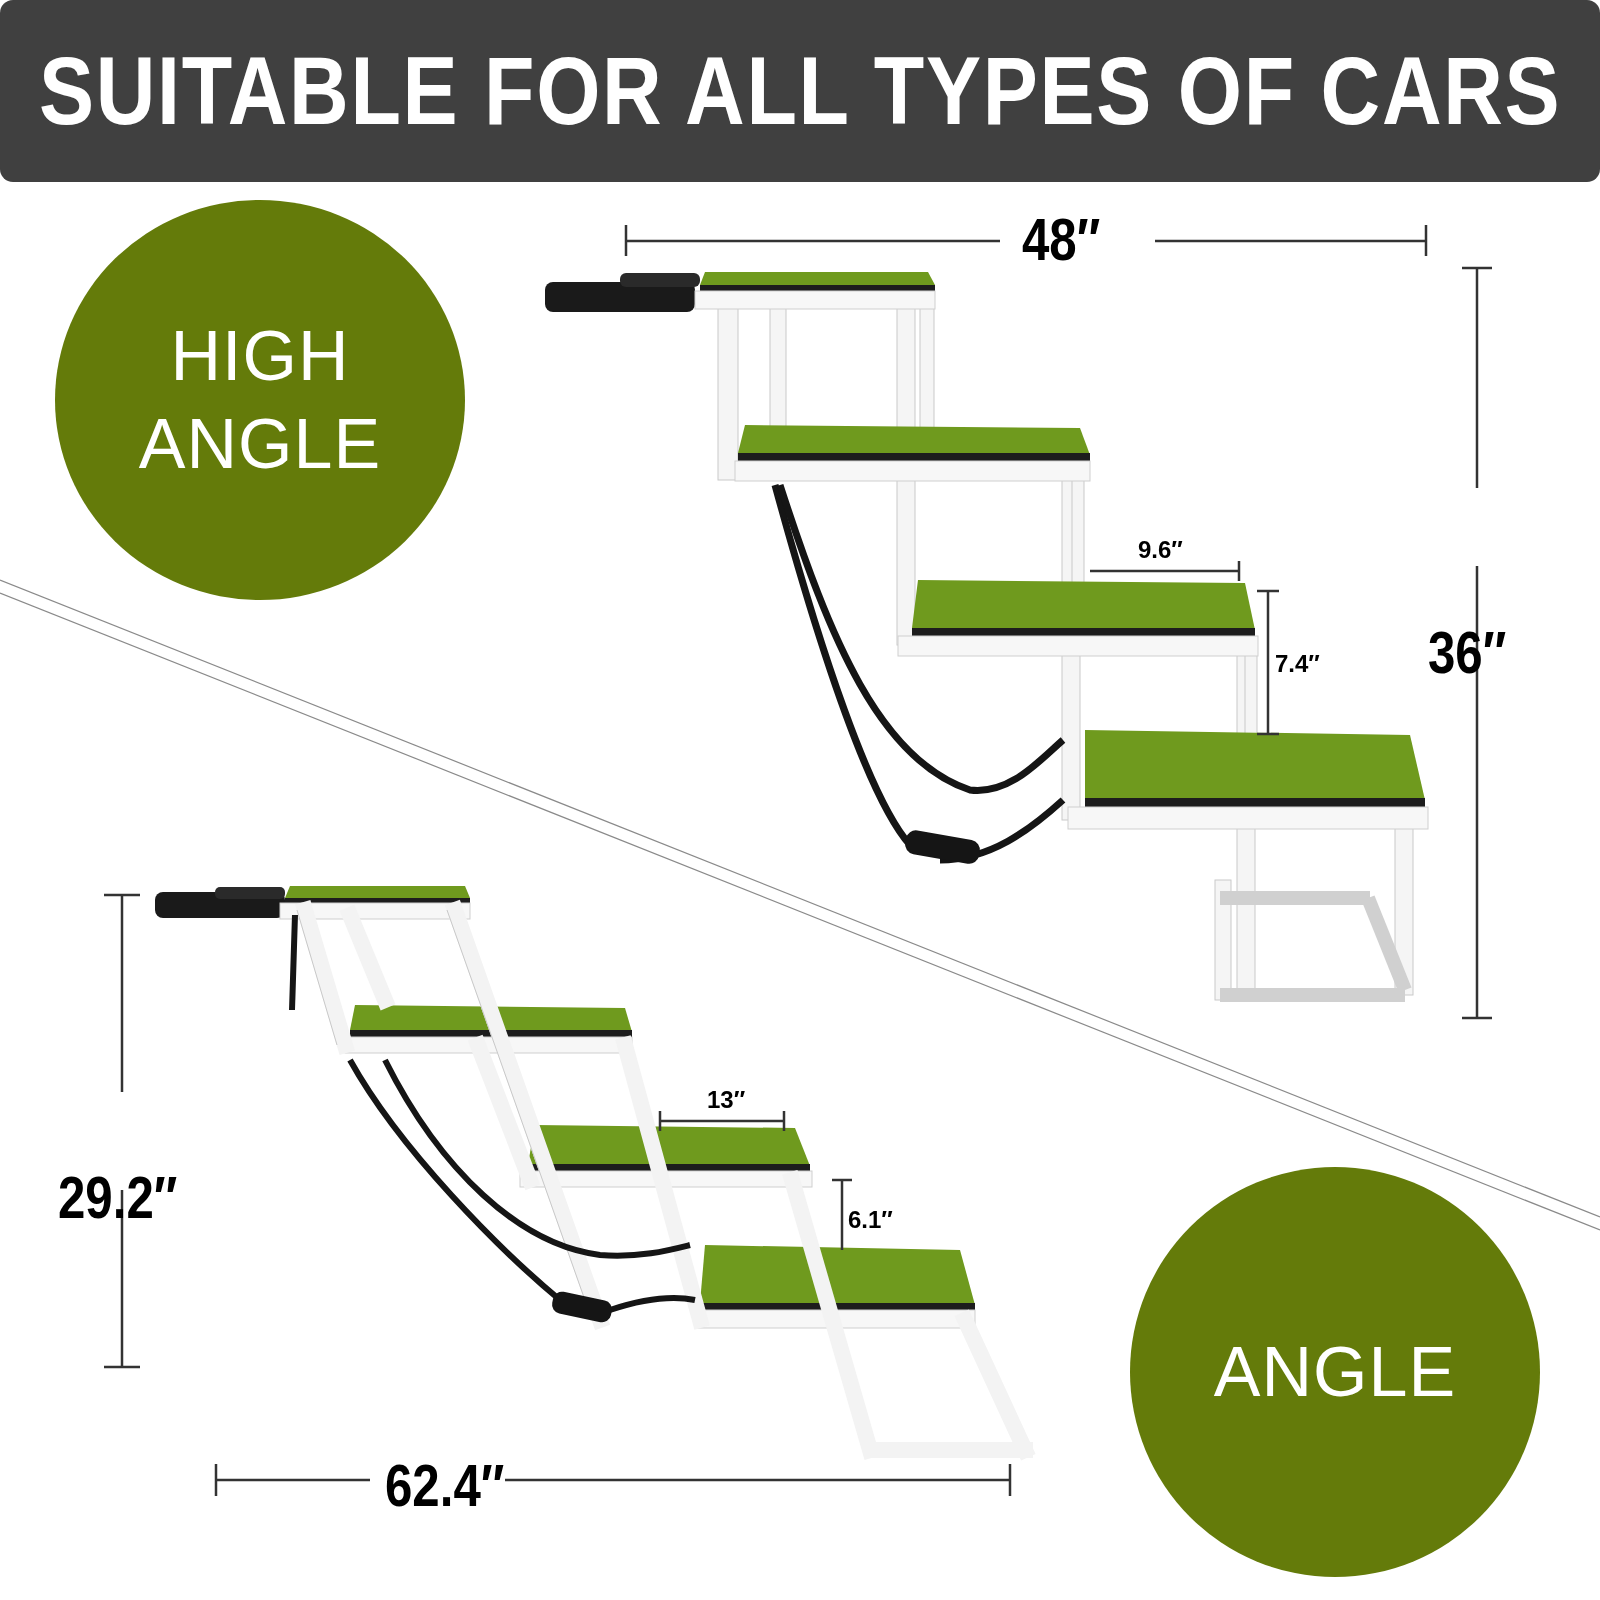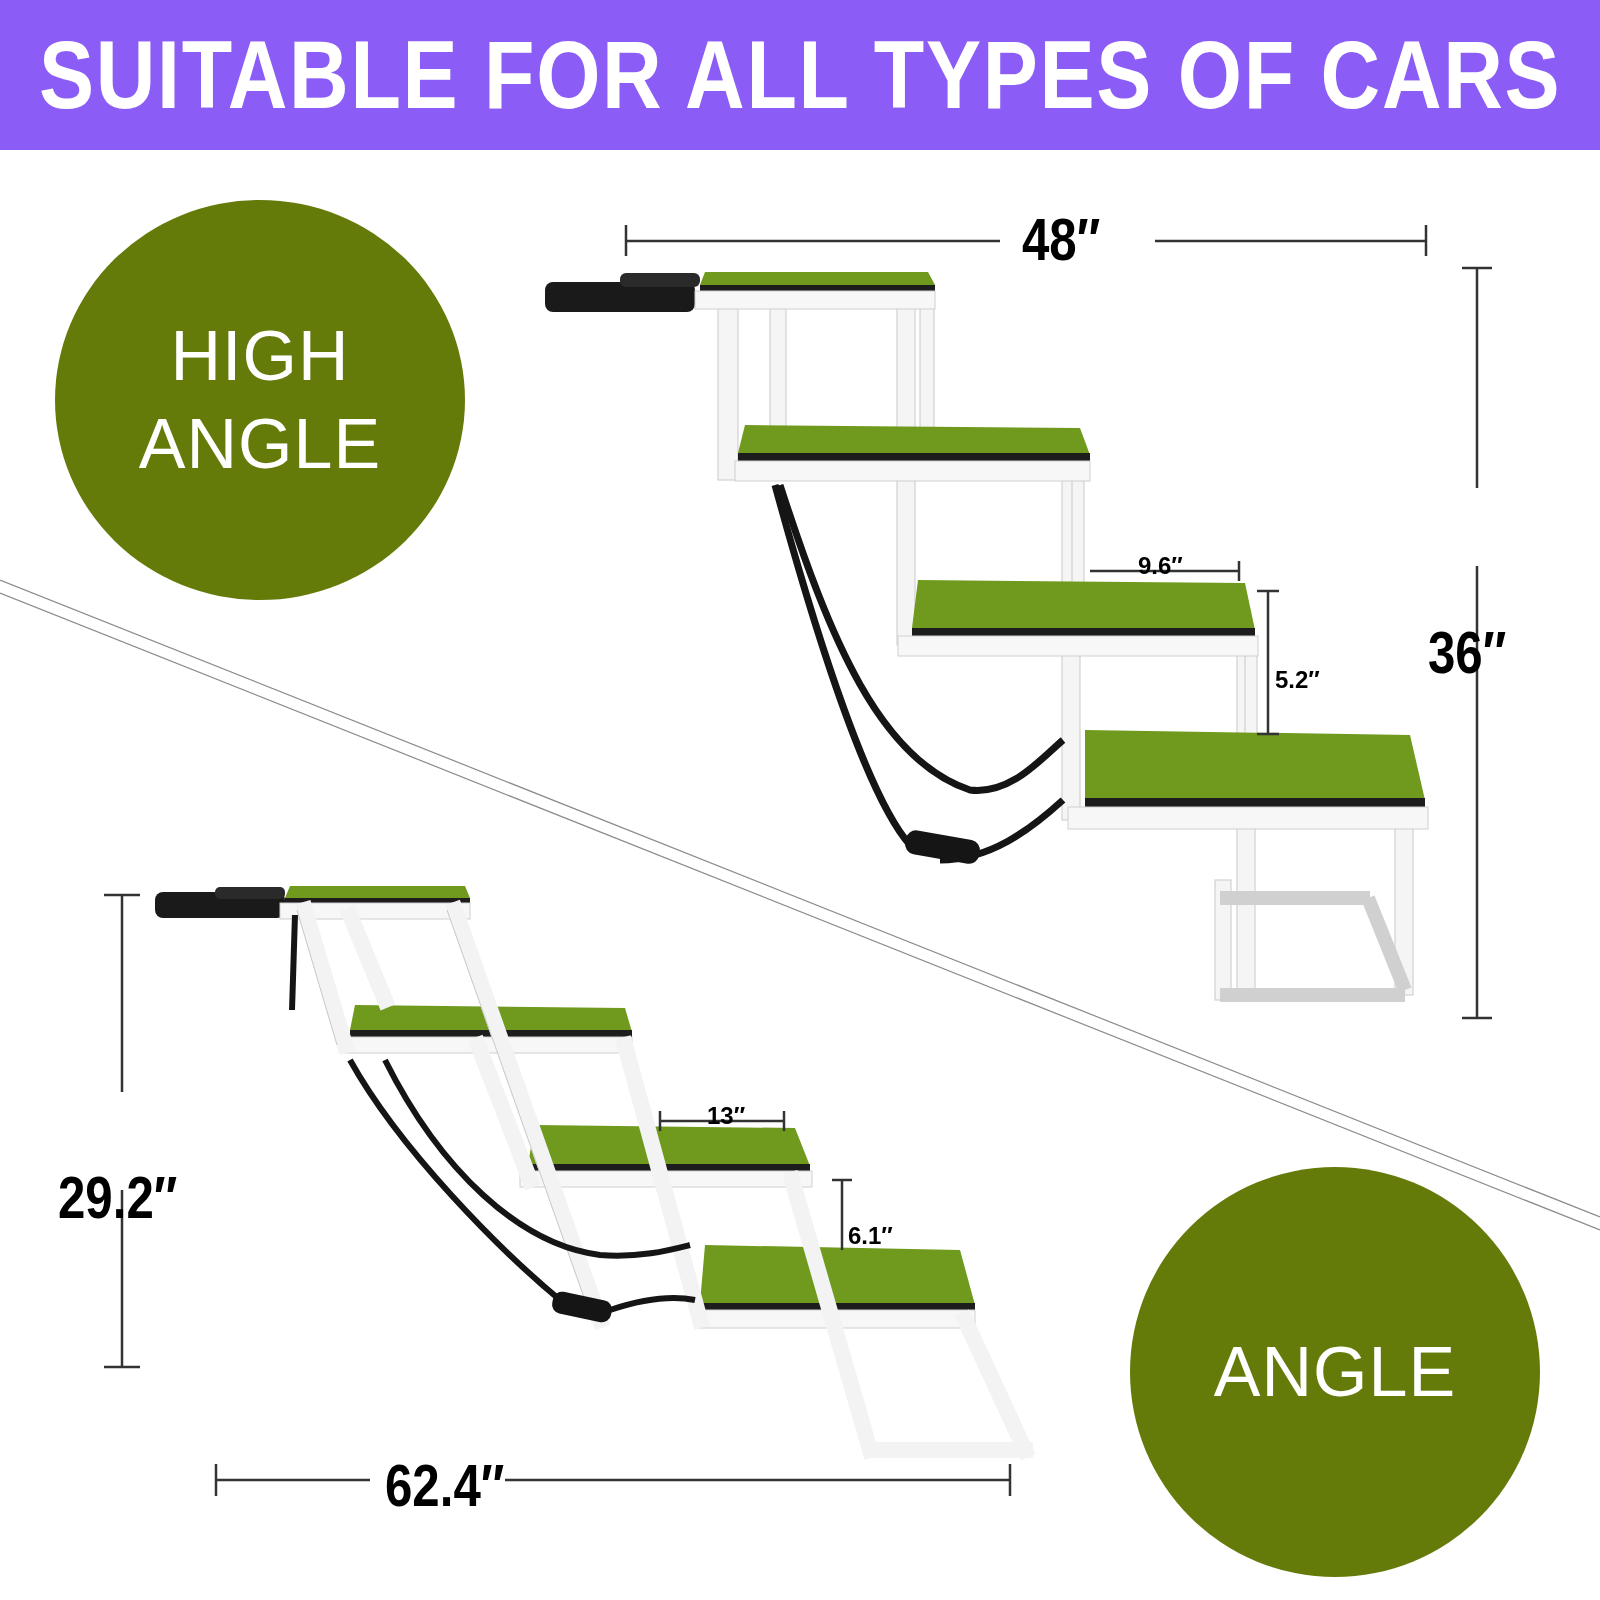--- a/index.html
+++ b/index.html
@@ -1,25 +1,25 @@
 <!DOCTYPE html>
 <html><head>
 <meta charset="utf-8">
 <style>
   html, body { margin:0; padding:0; }
   body { width:1600px; height:1600px; position:relative; background:#ffffff; overflow:hidden; font-family:"Liberation Sans", sans-serif; }
-  .banner { position:absolute; left:0; top:0; width:1600px; height:150px; background:#8b5cf6; display:flex; align-items:center; justify-content:center; }
+  .banner { position:absolute; left:0; top:0; width:1600px; height:182px; background:#404040; display:flex; align-items:center; justify-content:center;border-radius:13px; }
   .banner-title { color:#fff; font-family:"Liberation Sans", sans-serif; font-weight:700; font-size:96px; letter-spacing:2px; transform:scaleX(0.86); white-space:nowrap; line-height:1; }
   .badge { position:absolute; border-radius:50%; background:#647b0a; display:flex; flex-direction:column; align-items:center; justify-content:center; color:#fff; }
   .badge span { font-family:"Liberation Sans", sans-serif; font-size:70px; line-height:88px; letter-spacing:1px; }
   .badge-high { left:55px; top:200px; width:410px; height:400px; }
   .badge-low { left:1130px; top:1167px; width:410px; height:410px; }
   .dim { position:absolute; font-family:"Liberation Sans", sans-serif; font-weight:700; color:#000; white-space:nowrap; line-height:1; }
   .dim-big { font-size:60px; transform:scaleX(0.82); transform-origin:left center; }
-  .dim-small { font-size:24px;margin-top:16px; }
+  .dim-small { font-size:24px; }
   svg.art { position:absolute; left:0; top:0; }
 </style>
 </head>
 <body>
 
 <div class="banner">
   <div class="banner-title">SUITABLE FOR ALL TYPES OF CARS</div>
 </div>
 
 <svg class="art" width="1600" height="1600" viewBox="0 0 1600 1600">
@@ -172,17 +172,17 @@
   <span>HIGH</span>
   <span>ANGLE</span>
 </div>
 <div class="badge badge-low">
   <span>ANGLE</span>
 </div>
 
 <div class="dim dim-big" style="left:1022px; top:210px;">48″</div>
 <div class="dim dim-big" style="left:1428px; top:623px;">36″</div>
 <div class="dim dim-small" style="left:1138px; top:538px;">9.6″</div>
-<div class="dim dim-small" style="left:1275px; top:652px;">5.2″</div>
+<div class="dim dim-small" style="left:1275px; top:652px;">7.4″</div>
 <div class="dim dim-big" style="left:58px; top:1168px;">29.2″</div>
 <div class="dim dim-big" style="left:385px; top:1456px;">62.4″</div>
 <div class="dim dim-small" style="left:707px; top:1088px;">13″</div>
 <div class="dim dim-small" style="left:848px; top:1208px;">6.1″</div>
 
 </body></html>

